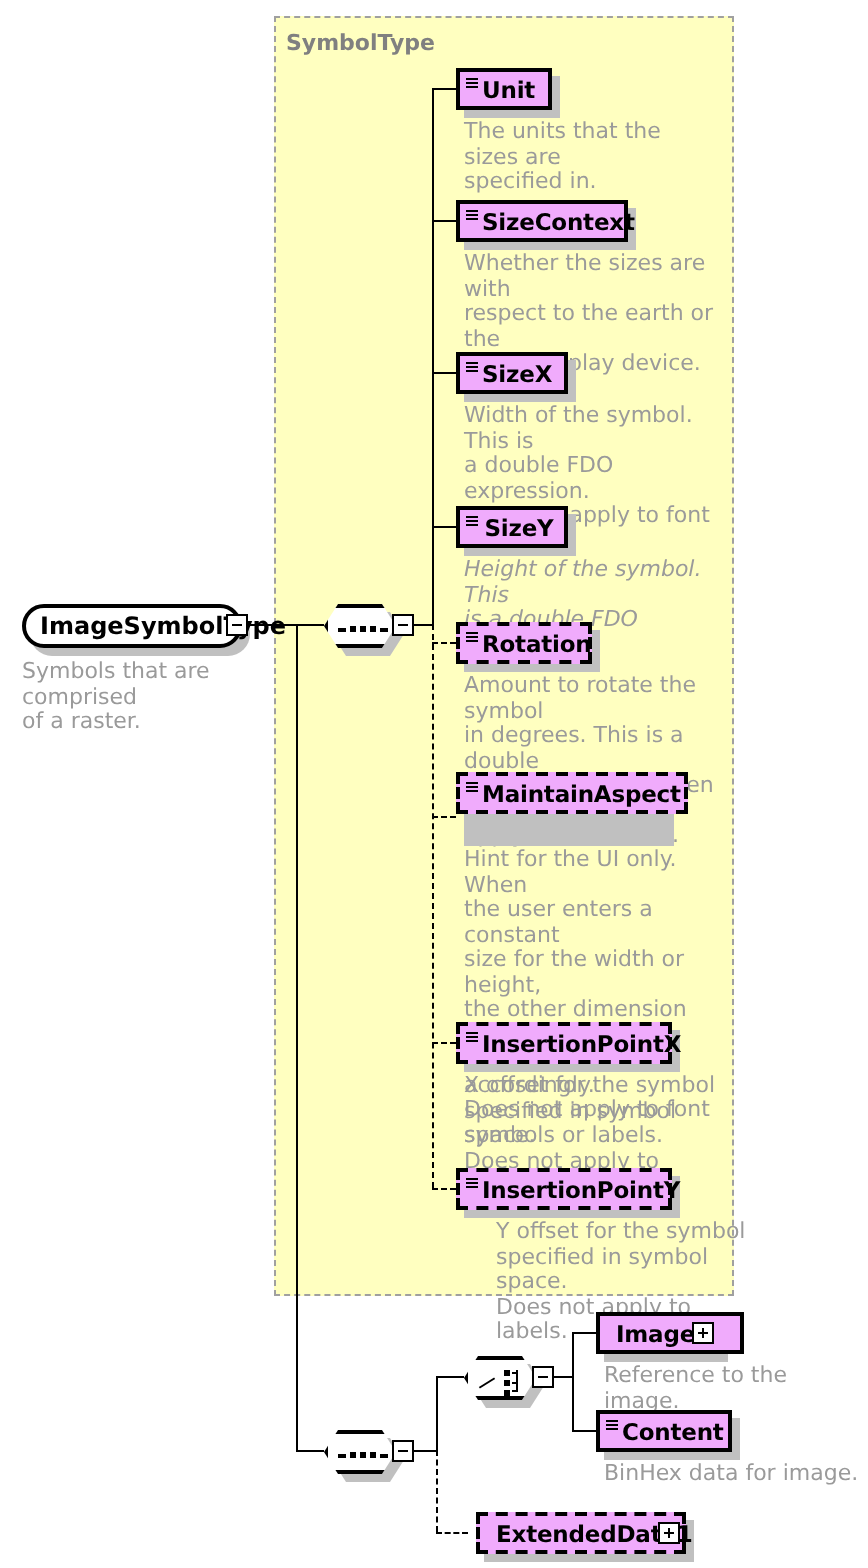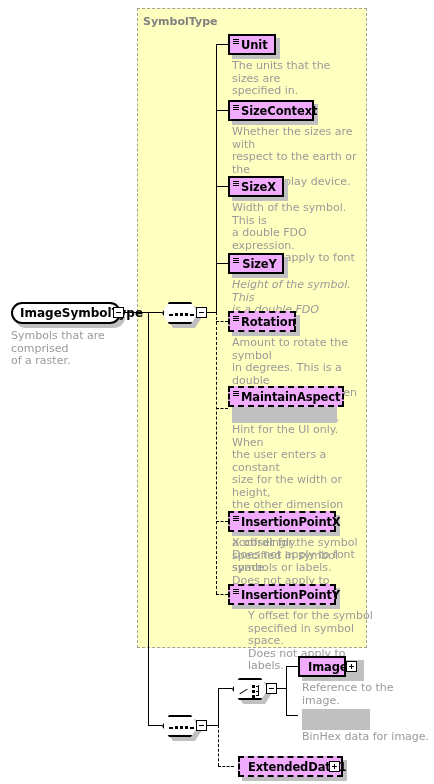--- a/index.html
+++ b/index.html
@@ -383,28 +383,36 @@
       <span class="cbar" style="left:18px; top:12px; width:3px; height:1px;"></span>
     </div>
   </div>
   <div class="minusbox" style="left:266px; top:683px;"></div>
 
   <div class="line h" style="left:277px; top:688px; width:9px;"></div>
   <div class="line v" style="left:286px; top:666px; height:49px;"></div>
 
   <div class="line h" style="left:286px; top:666px; width:12px;"></div>
   <div class="nshadow" style="left:302px; top:660px; width:62px; height:21px;"></div>
-  <div class="node" style="left:298px; top:656px; width:48px; padding-left:8px;">
+  <div class="node" style="left:298px; top:656px; width:74px; padding-left:8px;">
     <span>Image</span>
   </div>
   <div class="plusbox" style="left:346px; top:661px;"></div>
   <div class="desc" style="left:302px; top:682px; width:128px;">Reference to the image.</div>
 
   <div class="line h" style="left:286px; top:715px; width:12px;"></div>
   <div class="nshadow" style="left:302px; top:709px; width:68px; height:21px;"></div>
+  <div class="node" style="left:298px; top:705px; width:68px;">
+    <span class="elem-icon">
+        <i></i>
+        <i></i>
+        <i></i>
+      </span>
+    <span>Content</span>
+  </div>
   <div class="desc" style="left:302px; top:731px; width:128px;">BinHex data for image.</div>
 
   <div class="dline h" style="left:218px; top:766px; width:16px;"></div>
   <div class="nshadow" style="left:242px; top:760px; width:105px; height:21px;"></div>
   <div class="node optional" style="left:238px; top:756px; width:105px; padding-left:8px;">
     <span>ExtendedData1</span>
   </div>
   <div class="plusbox" style="left:329px; top:761px;"></div>
 
 </div>

